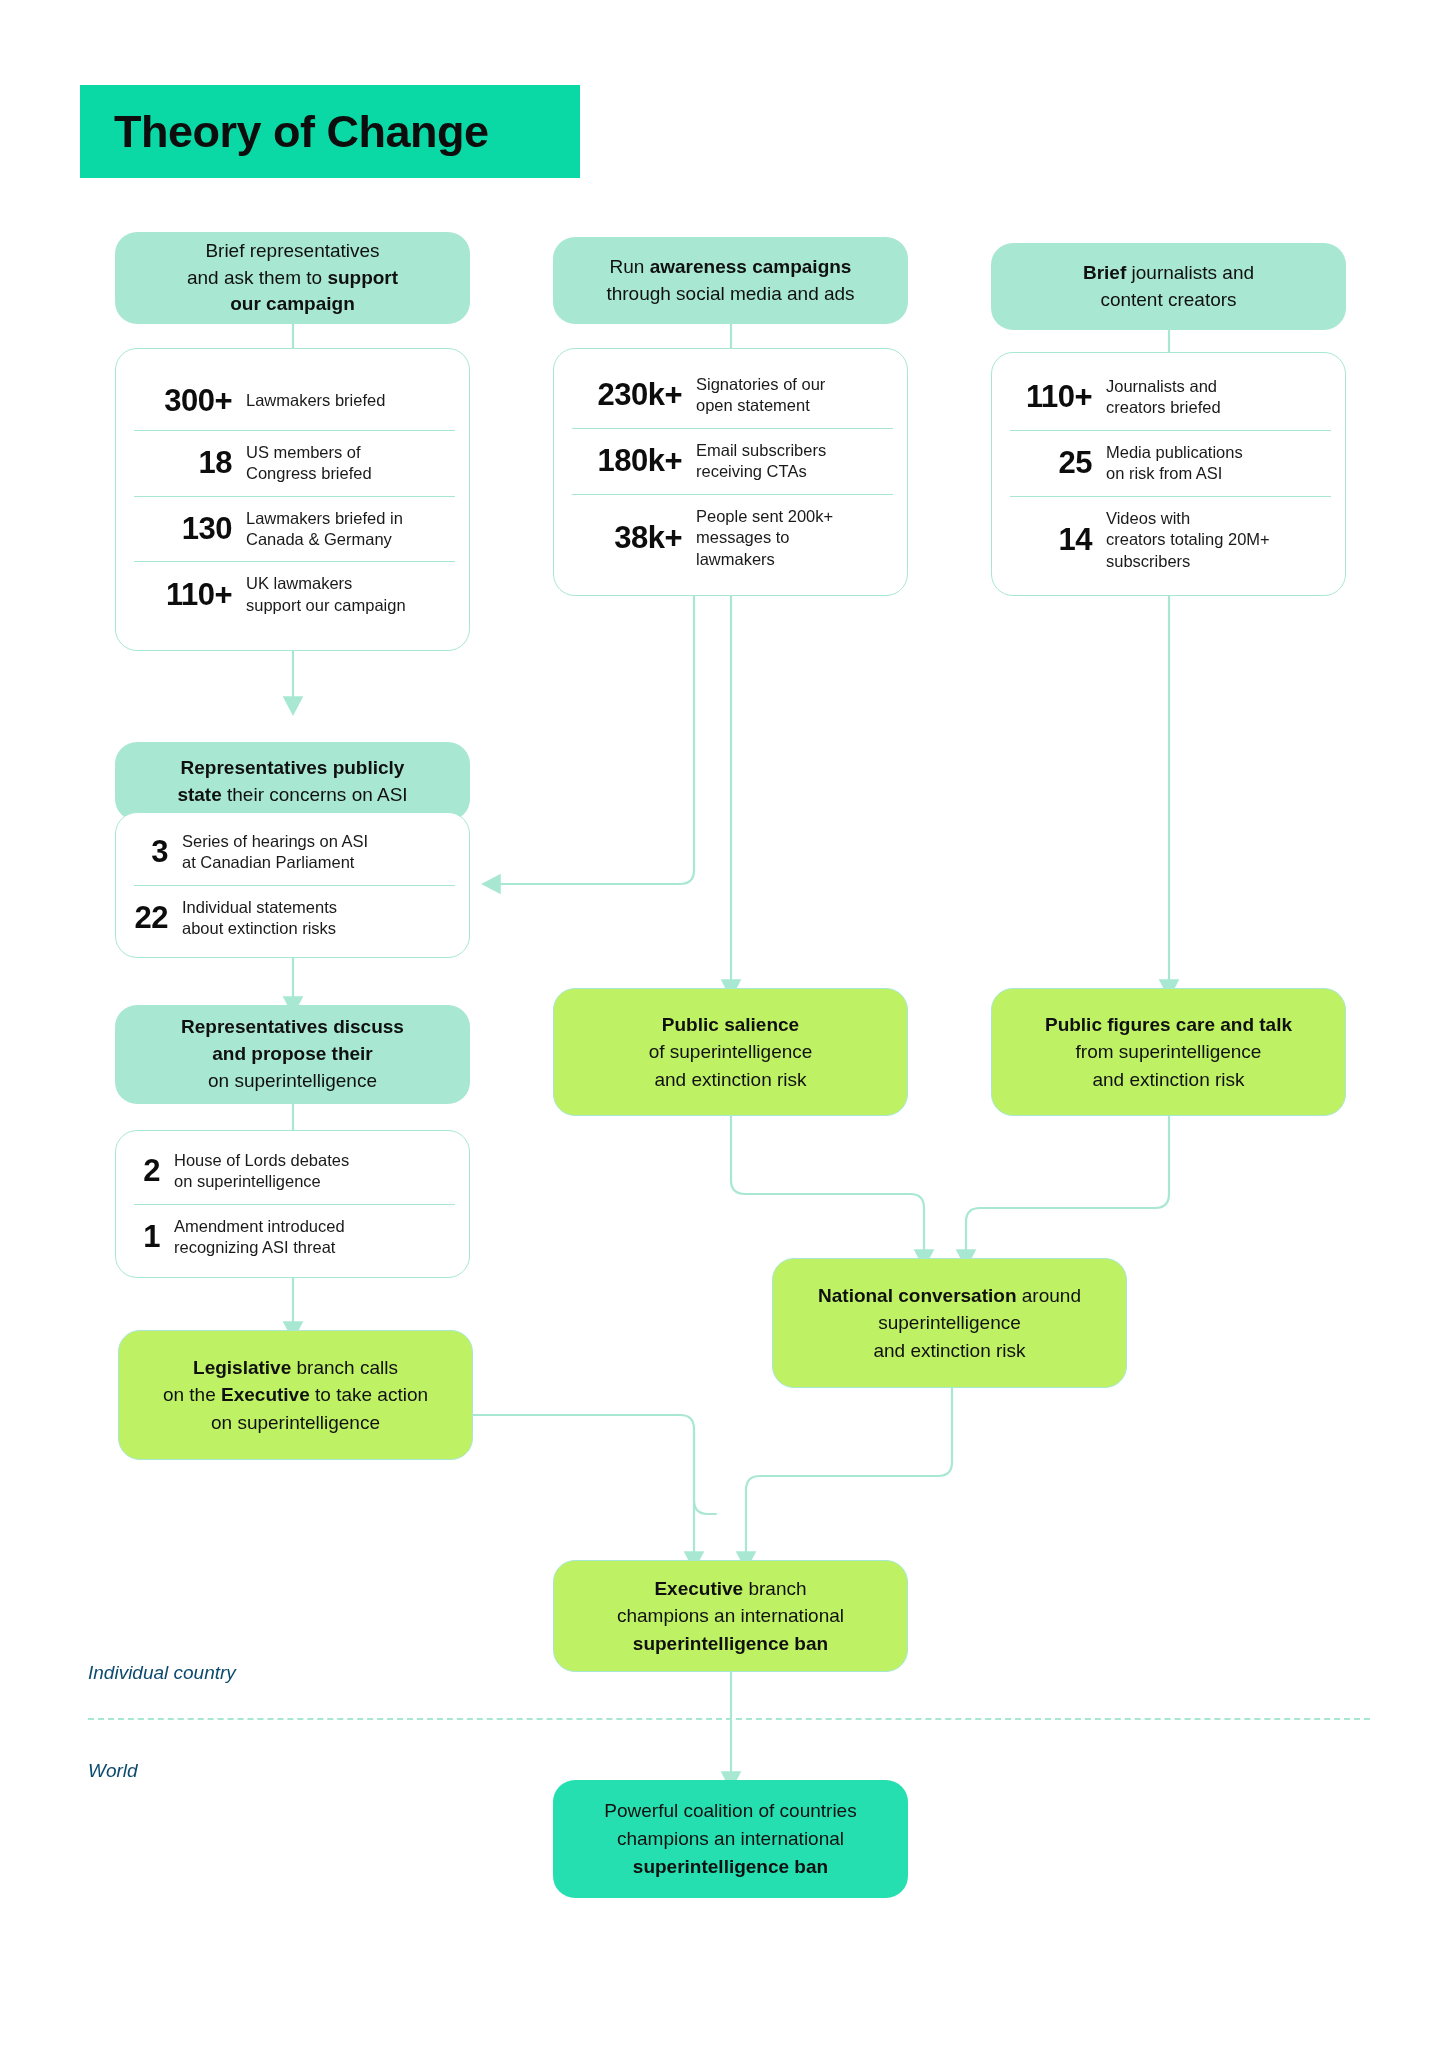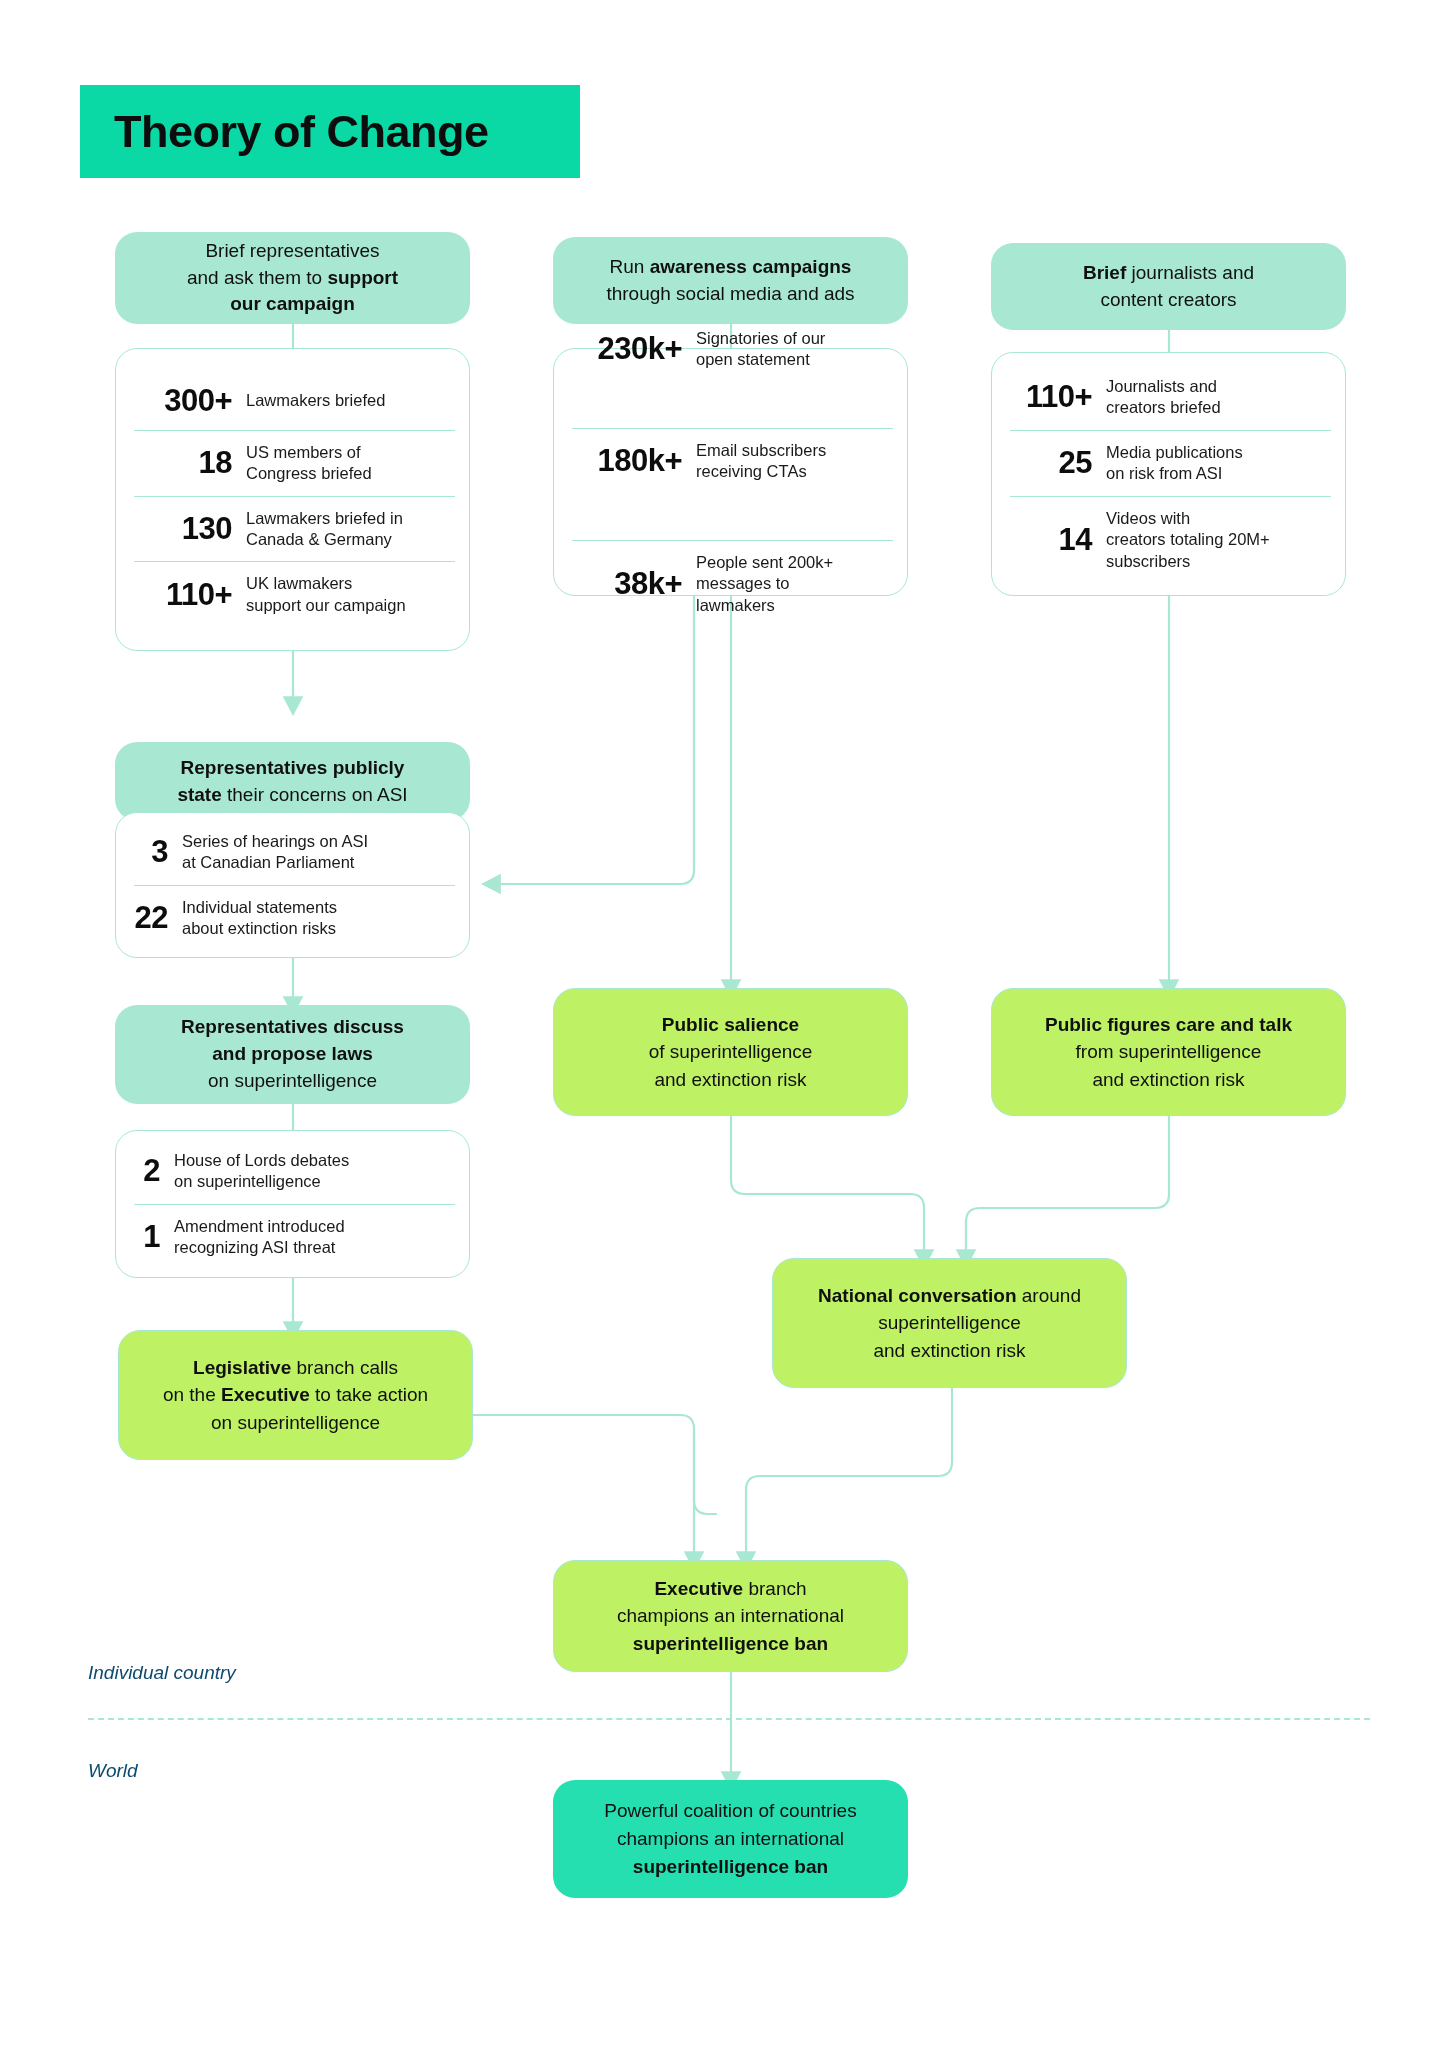--- a/index.html
+++ b/index.html
@@ -175,21 +175,21 @@
     </div>
   </div>
 
   <div class="node node-header" style="left:553px; top:237px; width:355px; height:87px;">
     <div class="txt">
       <span>Run </span><b>awareness campaigns</b><br>
       <span>through social media and ads</span>
     </div>
   </div>
 
-  <div class="stat-card col-b" style="left:553px; top:348px; width:355px; height:248px;gap:46px;">
+  <div class="stat-card col-b" style="left:553px; top:348px; width:355px; height:248px;">
     <div class="stat-row">
       <div class="stat-num">230k+</div>
       <div class="stat-label" style="white-space:pre-line">Signatories of our
 open statement</div>
     </div>
     <div class="stat-row">
       <div class="stat-num">180k+</div>
       <div class="stat-label" style="white-space:pre-line">Email subscribers
 receiving CTAs</div>
     </div>
@@ -243,21 +243,21 @@
     <div class="stat-row">
       <div class="stat-num">22</div>
       <div class="stat-label" style="white-space:pre-line">Individual statements
 about extinction risks</div>
     </div>
   </div>
 
   <div class="node node-header" style="left:115px; top:1005px; width:355px; height:99px;">
     <div class="txt">
       <b>Representatives discuss</b><br>
-      <b>and propose laws</b><br>
+      <b>and propose their</b><br>
       <span>on superintelligence</span>
     </div>
   </div>
 
   <div class="stat-card col-e" style="left:115px; top:1130px; width:355px; height:148px;">
     <div class="stat-row">
       <div class="stat-num">2</div>
       <div class="stat-label" style="white-space:pre-line">House of Lords debates
 on superintelligence</div>
     </div>

